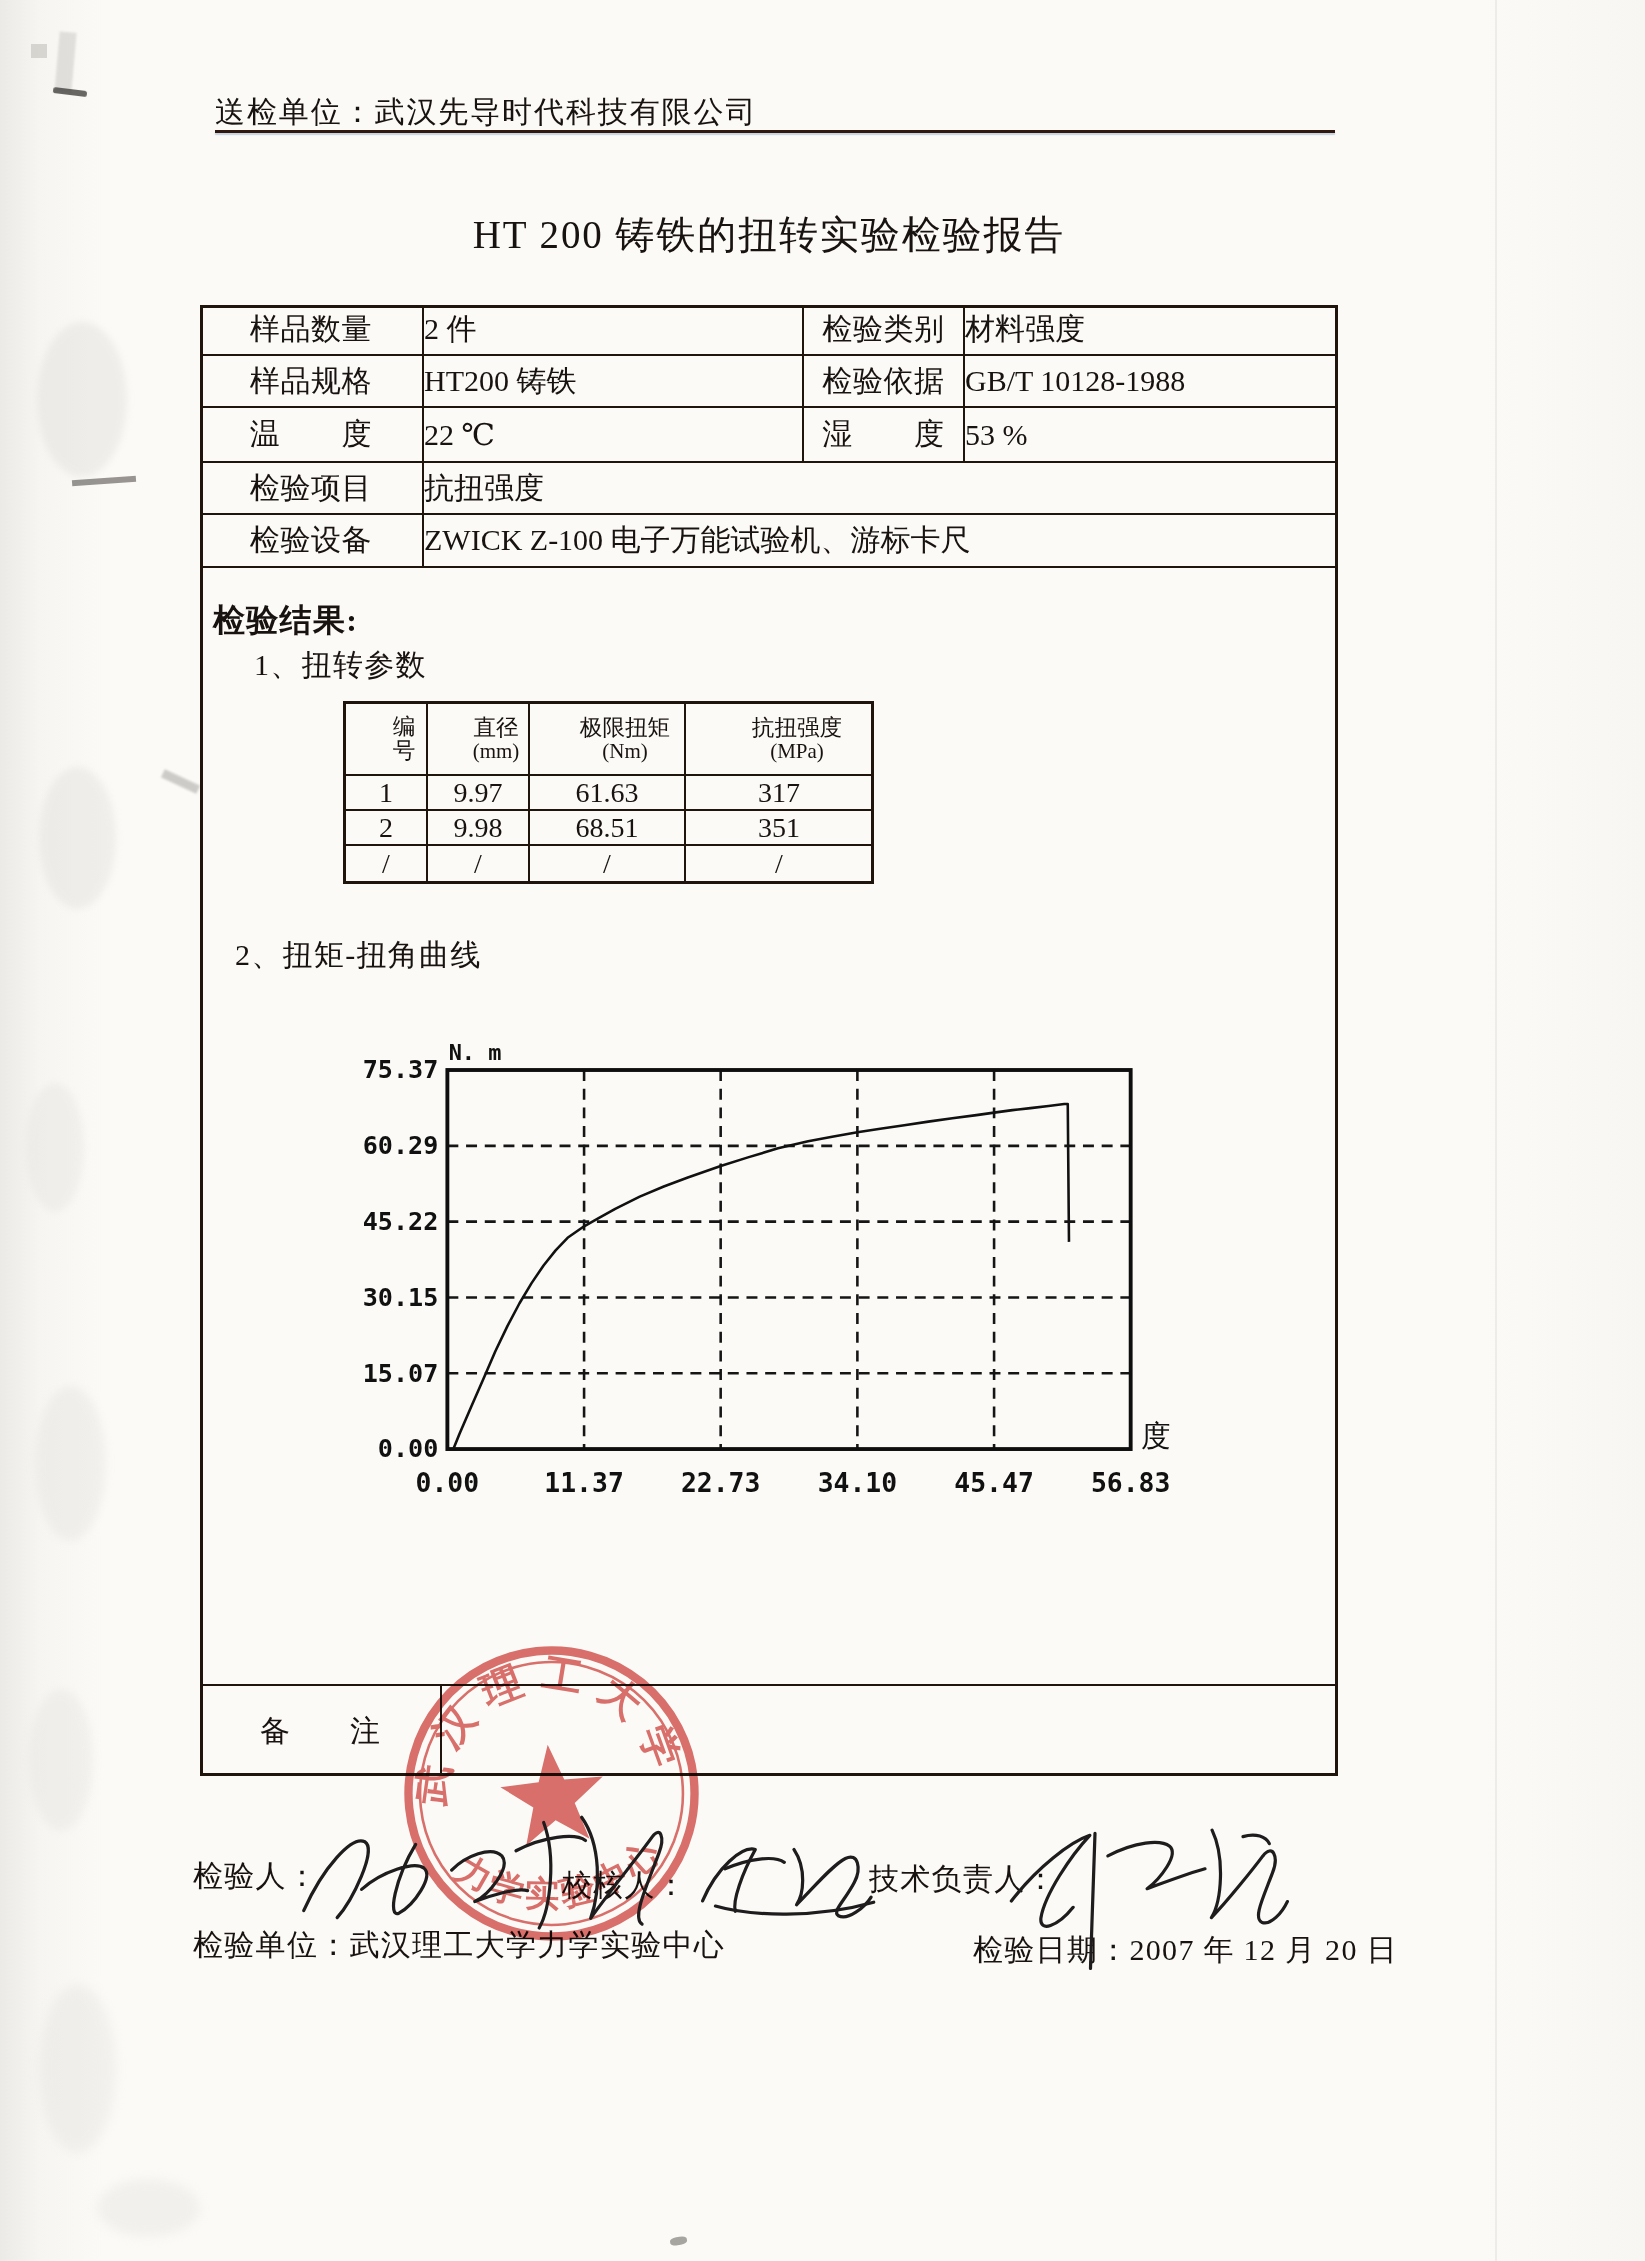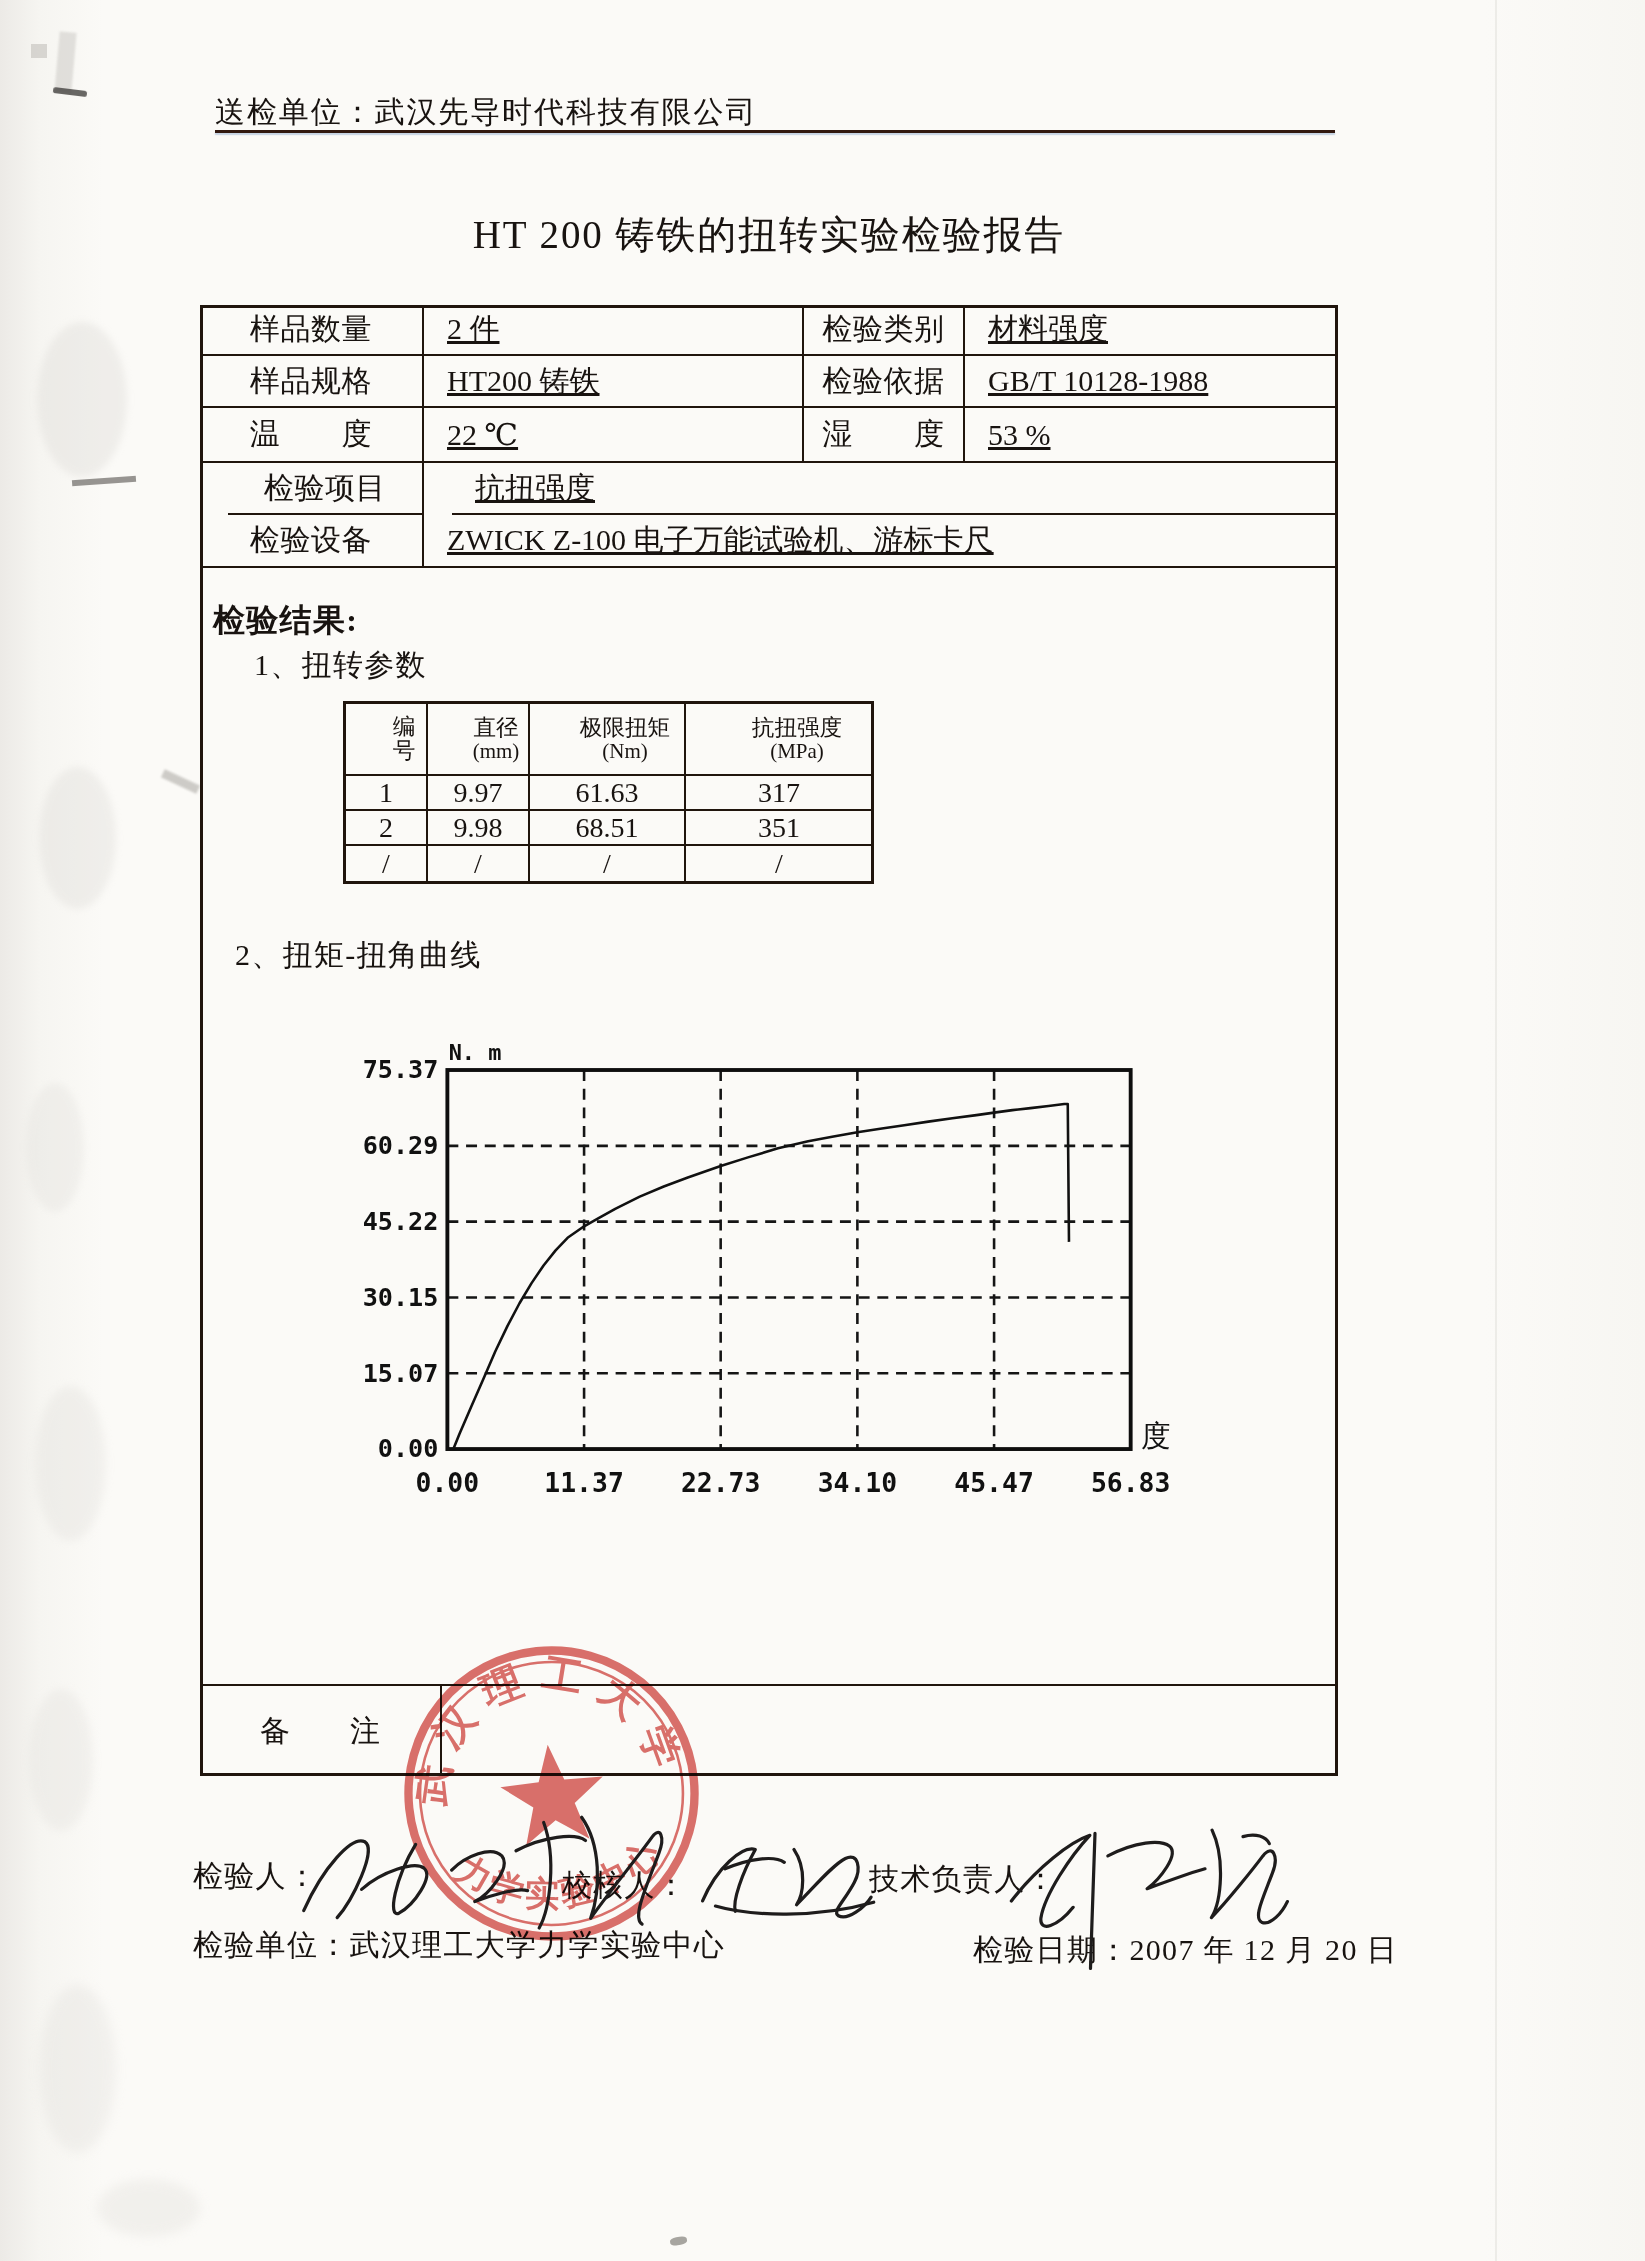--- a/index.html
+++ b/index.html
@@ -13,24 +13,24 @@
   
   .submit-line{left:215px;top:92px;font-size:30px;letter-spacing:1.9px;white-space:nowrap;}
   .hdr-rule{left:215px;top:130px;width:1120px;height:3.2px;background:#31180f;box-shadow:0 1.9px 1.3px rgba(95,135,190,.35);}
   .title{left:200px;top:208px;width:1138px;text-align:center;font-size:39px;letter-spacing:1.9px;font-weight:500;white-space:nowrap;}
   
   .frame{left:200px;top:305px;width:1138px;height:1471px;border:3.2px solid #20150d;box-sizing:border-box;}
   
   .info{left:200px;top:305px;width:1228px;display:grid;grid-template-columns:224px 380px 161px 372px;grid-auto-rows:min-content;box-sizing:border-box;}
   .ic{box-sizing:border-box;border-right:2.6px solid #20150d;border-bottom:2.6px solid #20150d;display:flex;align-items:center;font-size:30px;white-space:nowrap;overflow:hidden;}
   .ic.lab{justify-content:center;letter-spacing:0.6px;}
-  .ic.val{padding-left:23px;text-decoration:underline;}
+  .ic.val{}
   .ic.last{border-right:none;}
   .ic.wide{grid-column:2/5;}
-  .r0{height:51px;} .r1{height:52px;} .r2{height:55px;} .r3{height:52px;margin-left:28px;} .r4{height:53px;}
+  .r0{height:51px;} .r1{height:52px;} .r2{height:55px;} .r3{height:52px;} .r4{height:53px;}
   
   .res-head{left:213px;top:599px;font-size:32px;font-weight:bold;letter-spacing:1.3px;}
   .res-item1{left:254px;top:645px;font-size:30px;letter-spacing:1.3px;}
   .res-item2{left:235px;top:935px;font-size:30px;letter-spacing:1.3px;}
   
   .params{left:343px;top:701px;width:531px;border:3.2px solid #20150d;box-sizing:border-box;display:grid;grid-template-columns:82px 102px 156px 186px;}
   .pc{box-sizing:border-box;border-right:2.6px solid #20150d;border-bottom:2.6px solid #20150d;display:flex;flex-direction:column;align-items:center;justify-content:center;font-size:28px;line-height:1.05;}
   .pc.cl{border-right:none;}
   .pc.bl{border-bottom:none;}
   .ph{height:72px;font-size:22.6px;text-align:center;padding-left:36px;}

